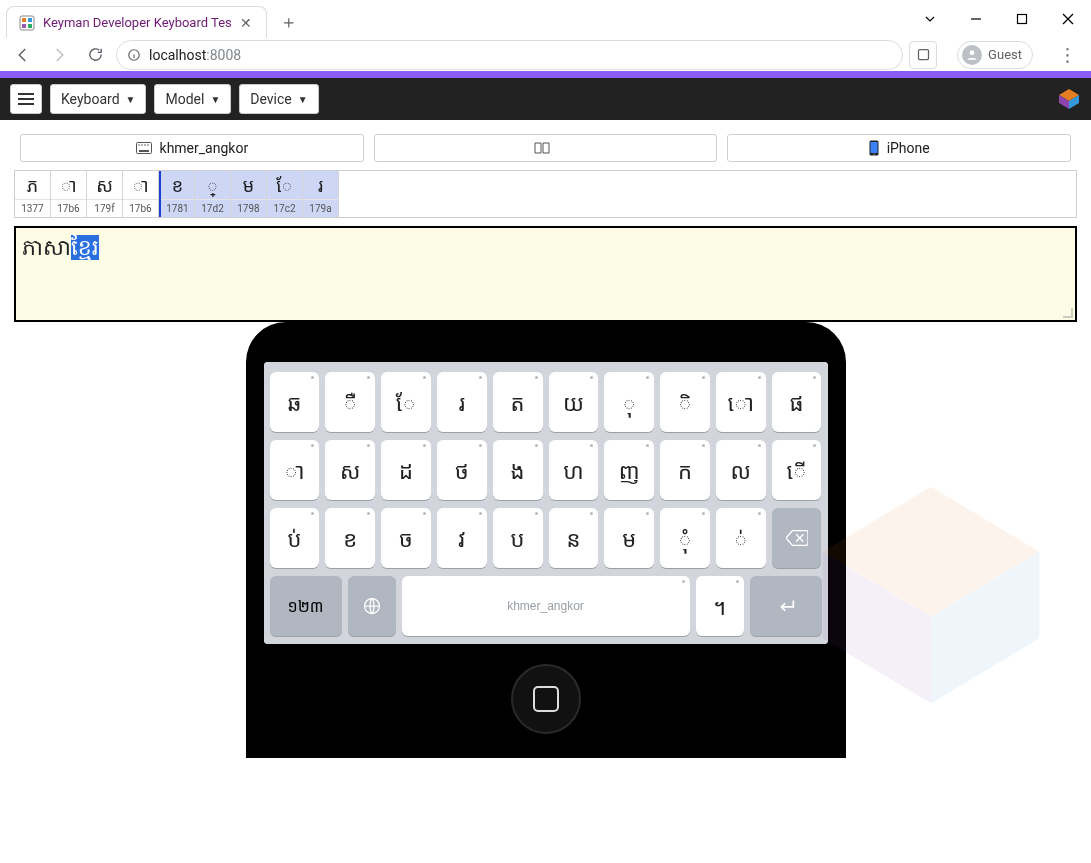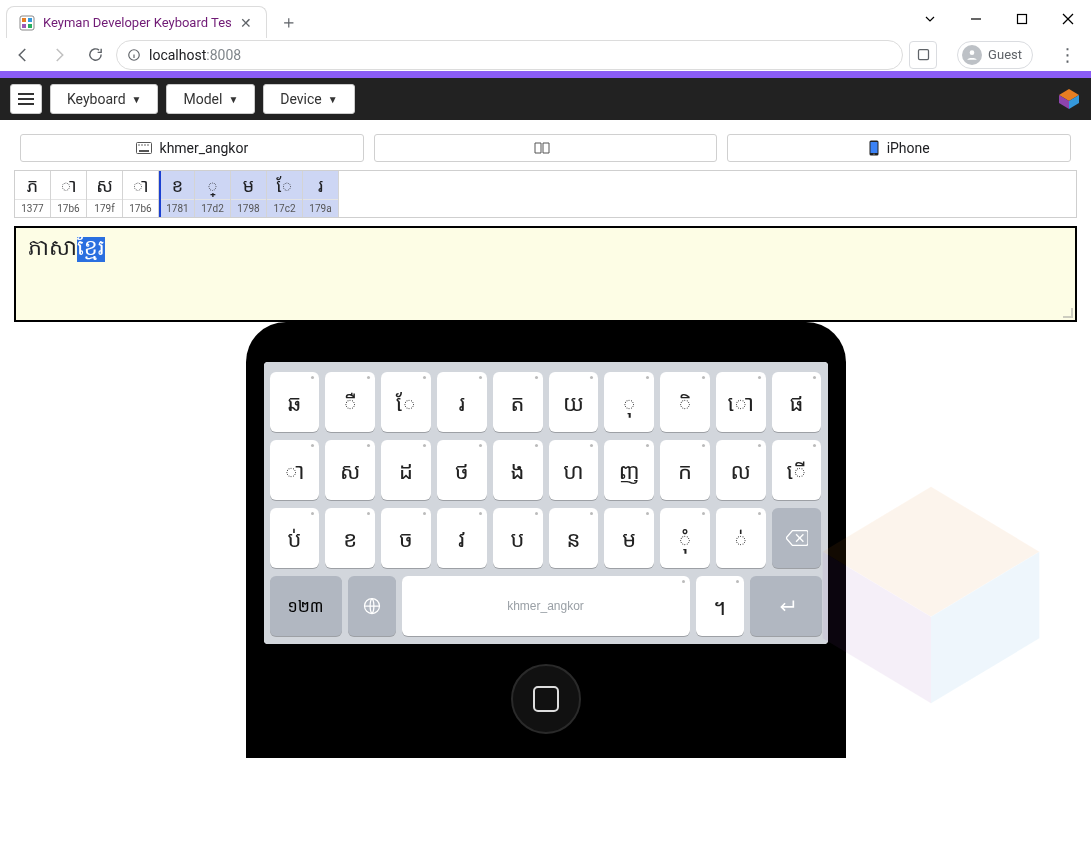--- a/index.html
+++ b/index.html
@@ -23,40 +23,40 @@
   .urlbox .url-path { color:#202124;}
   .urlbox .url-port { color:#80868b;}
   .addr-right { display:flex; align-items:center; gap:20px;}
   .guest-pill { display:flex; align-items:center; gap:6px; border:1px solid #dadce0; border-radius:16px; padding:3px 10px 3px 4px; color:#5f6368; font-size:13px;}
   .guest-avatar { width:20px; height:20px; border-radius:50%; background:#bdc1c6; display:flex; align-items:center; justify-content:center;}
   .guest-avatar svg{width:14px;height:14px;fill:#fff;}
   .ext-icon { width:28px; height:28px; display:flex; align-items:center; justify-content:center; border:1px solid #dadce0; border-radius:4px;}
   .menu-dots { width:30px; height:30px; display:flex; align-items:center; justify-content:center; color:#5f6368; font-size:18px; letter-spacing:1px;}
   
   .app-toolbar { background:#222; height:42px; display:flex; align-items:center; padding:0 10px; gap:8px;}
-  .app-toolbar .tbtn { background:#fff; border:1px solid #ccc; border-radius:3px; height:30px; display:flex; align-items:center; padding:0 16px; gap:6px; font-size:14px; color:#333; cursor:pointer;}
+  .app-toolbar .tbtn { background:#fff; border:1px solid #ccc; border-radius:3px; height:30px; display:flex; align-items:center; padding:0 10px; gap:6px; font-size:14px; color:#333; cursor:pointer;}
   .app-toolbar .hamburger { width:32px; justify-content:center; padding:0;}
   .app-toolbar .tbtn .caret { font-size:10px;}
   .app-toolbar .logo { margin-left:auto; display:flex; align-items:center;}
   .app-toolbar .logo svg { width:24px; height:24px;}
   
   .status-row { display:flex; gap:10px; padding:8px 14px; font-size:14px; border-bottom:0; margin:6px 6px 0 6px;}
   .status-card { flex:1; border:1px solid #d0d0d0; border-radius:3px; height:28px; display:flex; align-items:center; justify-content:center; gap:8px; background:#fff;}
   .status-card .device-ic{display:inline-flex;}
   
   .code-strip-wrap { margin:0 14px; border:1px solid #cfcfcf;}
   .code-strip { display:flex; }
   .code-cell { width:36px; display:flex; flex-direction:column; align-items:center; border-right:1px solid #d4d4d4;}
   .code-cell .glyph { height:28px; display:flex; align-items:center; justify-content:center; font-size:18px; width:100%; font-family:"Khmer OS","Noto Sans Khmer",serif;}
   .code-cell .hex { height:18px; font-size:10px; color:#555; display:flex; align-items:center; justify-content:center; width:100%; border-top:1px solid #e4e4e4;}
   .code-cell.sel { background:#cdd6f4;}
   .code-cell.cursor-before { border-left:2px solid #1a3fd1;}
   .code-strip-rest { flex:1; }
   
-  .text-area { margin:8px 14px 0 14px; border:2px solid #000; background:#fdfde5; min-height:96px; padding:6px 12px; font-size:22px; font-family:Liberation Mono, monospace; position:relative;}
+  .text-area { margin:8px 14px 0 14px; border:2px solid #000; background:#fdfde5; min-height:96px; padding:6px 6px; font-size:22px; font-family:Liberation Serif, serif; position:relative;}
   .text-area .sel { background:#2a6fe0; color:#fff;}
   .text-area .resize { position:absolute; right:2px; bottom:2px; width:12px; height:12px; opacity:.4;}
   .text-area .resize::before{content:"";position:absolute;right:0;bottom:0;border-right:2px solid #888;border-bottom:2px solid #888;width:8px;height:8px;}
   
   .phone-wrap { display:flex; justify-content:center; margin-top:0; position:relative;}
   .phone { width:600px; background:#000; border-radius:40px 40px 0 0; padding:40px 18px 0 18px; position:relative; overflow:hidden;}
   .screen { background:#fff; border-radius:4px; padding:0; }
   .keyboard { background:#d2d6dc; padding:10px 6px 8px 6px; border-radius:4px;}
   .krow { display:flex; gap:6px; margin-bottom:8px; justify-content:center;}
   .krow:last-child{margin-bottom:0;}

